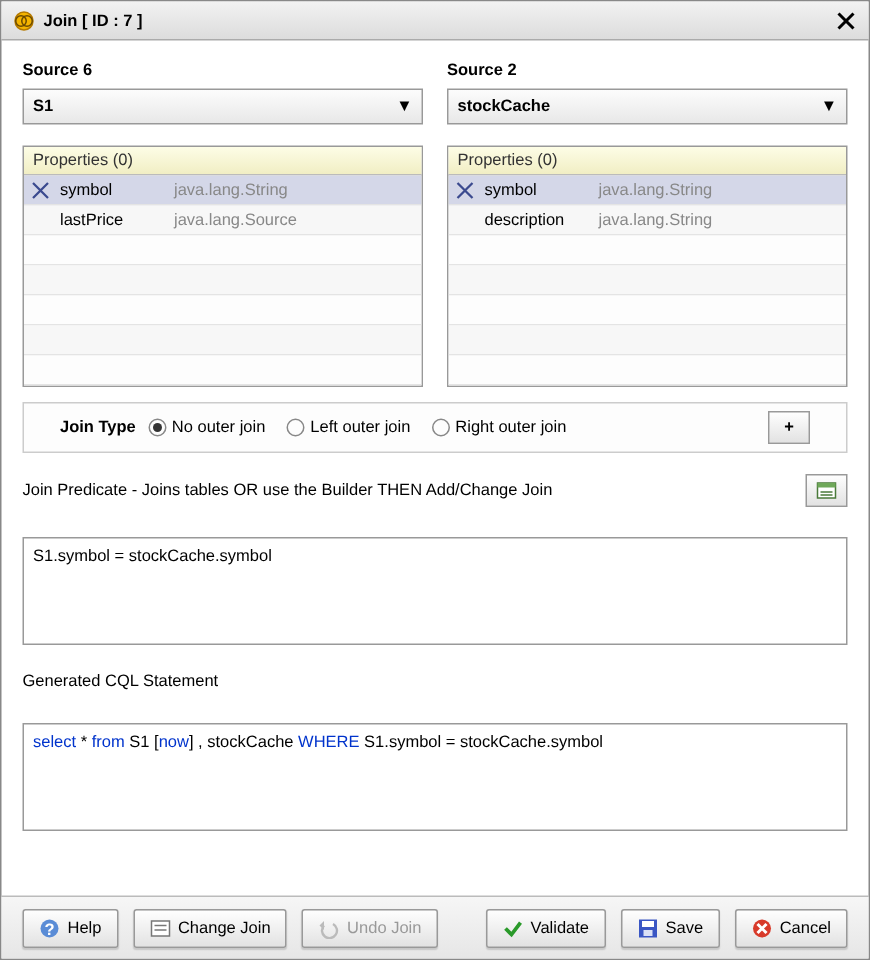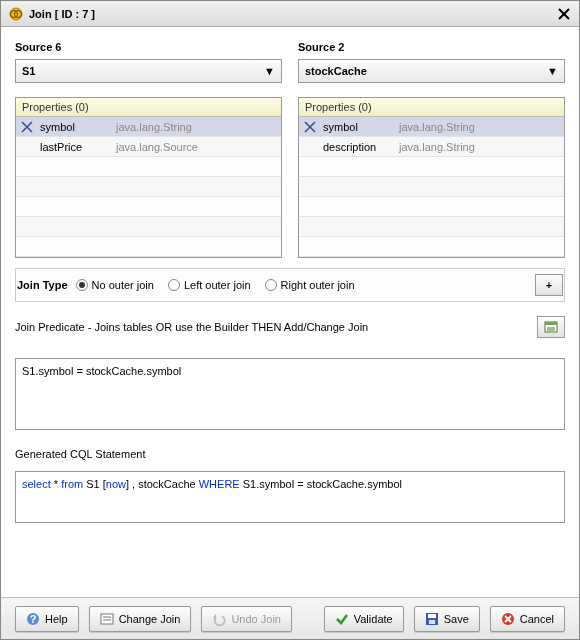--- a/index.html
+++ b/index.html
@@ -18,31 +18,31 @@
   .prop-panel { border: 1px solid #999; margin-top: 14px; display:flex; flex-direction:column; }
   .prop-header { background: linear-gradient(#fdfde6,#f1eec4); border-bottom: 1px solid #bbb; padding: 3px 6px; color:#333; }
   .prop-table { overflow:hidden; }
   .prop-row { height: 20px; display: flex; align-items: center; border-bottom: 1px solid #e4e4e4; padding: 0 4px; gap: 6px; }
   .prop-row:nth-child(odd) { background: #fdfdfd; }
   .prop-row:nth-child(even) { background: #f7f7f7; }
   .prop-row.selected { background: #d4d7e8 !important; }
   .prop-row .jicon { width: 14px; display:flex; justify-content:center; color:#3b4a8f; }
   .prop-row .pname { width: 70px; color:#000; }
   .prop-row .ptype { color:#888; }
-  .join-type-row { margin-top: 10px; display: flex; align-items: center; border:1px solid #ccc; padding:5px 1px; background:#fdfdfd; }
+  .join-type-row { margin-top: 10px; display: flex; align-items: center; border:1px solid #ccc; padding:5px 24px; background:#fdfdfd; }
   .join-type-row .lbl { font-weight: bold; margin-right: 8px; }
   .radio { display:inline-flex; align-items:center; margin-right: 14px; cursor:pointer; }
   .radio .c { width:12px; height:12px; border:1px solid #888; border-radius:50%; margin-right:4px; display:flex; align-items:center; justify-content:center; }
   .radio.sel .c::after { content:""; width:6px; height:6px; background:#333; border-radius:50%; }
   .add-btn { margin-left:auto; width:28px; height:22px; border:1px solid #999; background:linear-gradient(#fefefe,#e2e2e2); display:flex; align-items:center; justify-content:center; cursor:pointer; font-weight:bold; font-size:14px; }
   .pred-label { margin-top: 14px; margin-bottom:20px; display:flex; align-items:center; }
   .builder-btn { margin-left:auto; width:28px; height:22px; border:1px solid #999; background:linear-gradient(#fefefe,#e2e2e2); display:flex; align-items:center; justify-content:center; cursor:pointer; }
   .textarea { border:1px solid #999; height:72px; padding:6px; background:#fff; color:#000; }
-  .cql-label { margin-top: 18px; margin-bottom:11px; }
-  .cql-box { border:1px solid #999; height:52px; padding:6px; background:#fff; }
+  .cql-label { margin-top: 18px; margin-bottom:22px; }
+  .cql-box { border:1px solid #999; height:72px; padding:6px; background:#fff; }
   .kw-blue { color:#0033cc; }
   .bottom-bar { height:42px; background: linear-gradient(#f6f6f6,#e6e6e6); border-top:1px solid #bbb; display:flex; align-items:center; padding:0 14px; gap:10px; }
   .bottom-bar .spacer { flex:1; }
   .btn { height:26px; border:1px solid #999; background:linear-gradient(#fefefe,#e2e2e2); border-radius:2px; display:flex; align-items:center; padding:0 10px; cursor:pointer; gap:5px; box-shadow: 0 1px 1px rgba(0,0,0,0.15); }
   .btn.disabled { color:#999; cursor:default; }
   .ico { width:14px; height:14px; display:flex; align-items:center; justify-content:center; }
   svg { display:block; }
 </style>
 </head>
 <body>

